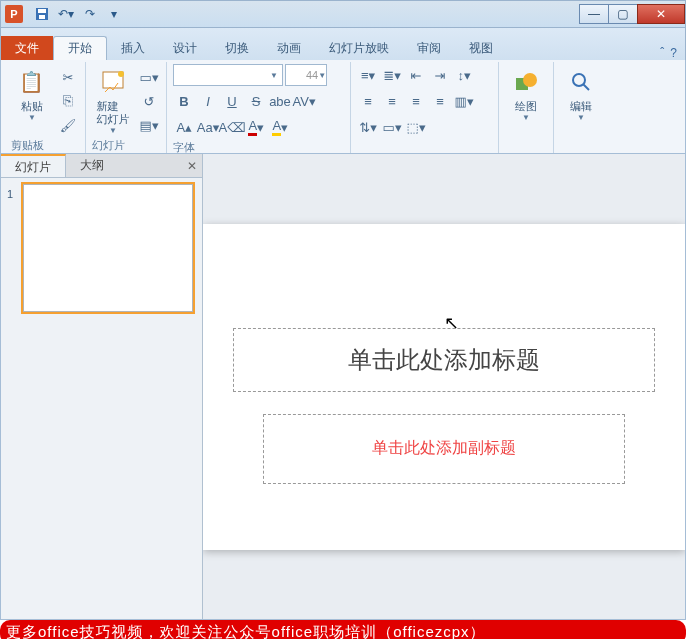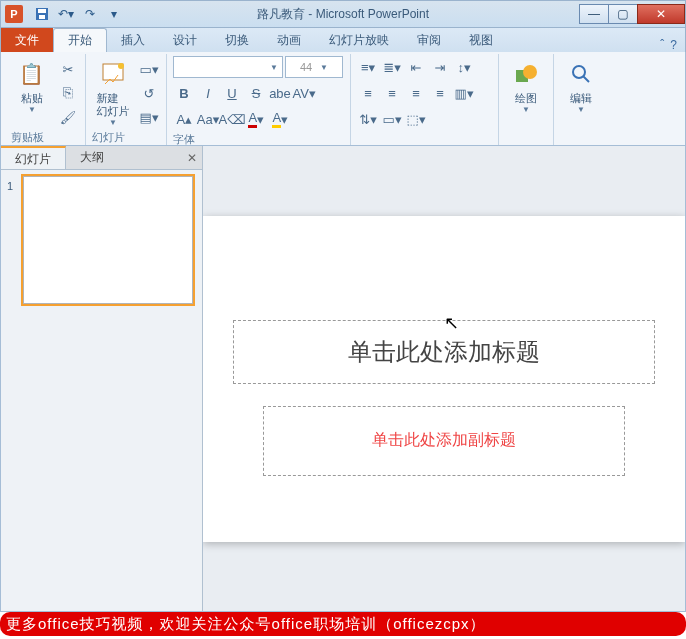--- a/index.html
+++ b/index.html
@@ -9,39 +9,39 @@
 .titlebar { height: 28px; background: linear-gradient(#d7e4ef, #cadef0); display: flex; align-items: center; border: 1px solid #9ab3cd; position: relative; }
 .app-icon { width: 18px; height: 18px; margin: 0 4px; background: #d8522a; border-radius: 2px; display: flex; align-items: center; justify-content: center; color: #fff; font-weight: bold; font-size: 11px; }
 .qat { display: flex; gap: 2px; margin-left: 4px; }
 .qat-btn { width: 22px; height: 20px; display: flex; align-items: center; justify-content: center; color: #2b5a8a; }
 .title-text { position: absolute; left: 50%; transform: translateX(-50%); color: #3a5a7a; font-size: 12px; }
 .winbtns { margin-left: auto; display: flex; }
 .winbtn { width: 30px; height: 20px; border: 1px solid #6a8ab0; background: linear-gradient(#eef4fb,#d0e0f0); display: flex; align-items: center; justify-content: center; color: #2a4a6a; margin-left: -1px; }
 .winbtn.close { width: 48px; background: linear-gradient(#e07060,#c0392b); color: #fff; border-color: #8a2a1a; }
 
 
-.ribbon-tabs { height: 24px; background: linear-gradient(#dce9f6,#cfe0f0); display: flex; border-left: 1px solid #9ab3cd; border-right: 1px solid #9ab3cd; align-items: flex-end; }
+.ribbon-tabs { height: 32px; background: linear-gradient(#dce9f6,#cfe0f0); display: flex; border-left: 1px solid #9ab3cd; border-right: 1px solid #9ab3cd; align-items: flex-end; }
 .file-tab { background: #d1481d; color: #fff; padding: 4px 14px; height: 24px; display: flex; align-items: center; }
 .tab { padding: 4px 14px; color: #3a5a7a; height: 24px; display: flex; align-items: center; }
 .tab.active { background: #f5f8fb; border: 1px solid #a0b8d0; border-bottom: none; border-radius: 3px 3px 0 0; }
 .tab-right { margin-left: auto; display: flex; gap: 6px; padding-right: 8px; color: #3a6aa0; }
 
 
 .ribbon { height: 94px; background: #f1f5fa; border: 1px solid #a5bdd6; border-top: none; display: flex; padding: 2px 4px 0 4px; }
 .group { border-right: 1px solid #c5d5e5; display: flex; flex-direction: column; padding: 2px 6px 0 6px; }
 .group-body { display: flex; flex: 1; align-items: flex-start; gap: 4px; }
 .group-label { color: #5a7a9a; font-size: 11px; padding: 2px 0; position: relative; }
 .bigbtn { display: flex; flex-direction: column; align-items: center; width: 42px; padding-top: 2px; }
 .bigbtn .icon { width: 32px; height: 32px; display: flex; align-items: center; justify-content: center; font-size: 20px; }
 .bigbtn .lbl { font-size: 11px; color: #3a5a7a; line-height: 13px; margin-top: 2px; }
 .col { display: flex; flex-direction: column; gap: 2px; padding-top: 2px; }
 .smbtn { width: 22px; height: 22px; display: flex; align-items: center; justify-content: center; color: #4a6a8a; font-size: 13px; }
 .font-row { display: flex; gap: 2px; align-items: center; }
 .font-name { width: 110px; height: 22px; border: 1px solid #a0b8d0; background: #fff; color: #999; font-size: 11px; padding: 0 4px; display: flex; align-items: center; justify-content: space-between; }
-.font-size { width: 58px; height: 22px; border: 1px solid #a0b8d0; background: #fff; color: #999; font-size: 11px; padding: 0 14px; display: flex; align-items: center; justify-content: space-between; }
+.font-size { width: 42px; height: 22px; border: 1px solid #a0b8d0; background: #fff; color: #999; font-size: 11px; padding: 0 20px; display: flex; align-items: center; justify-content: space-between; }
 .caret { font-size: 8px; color: #5a7a9a; }
 
 
 .workspace { display: flex; height: 466px; border: 1px solid #a5bdd6; border-top: none; background: #e9edf2; }
 .leftpane { width: 202px; background: #eef2f6; border-right: 1px solid #b0c0d0; display: flex; flex-direction: column; }
 .pane-tabs { height: 24px; background: #dcdfe3; display: flex; border-bottom: 1px solid #b0c0d0; }
 .ptab { padding: 3px 14px; font-size: 12px; color: #444; }
 .ptab.active { background: #eef2f6; border-right: 1px solid #b0c0d0; border-top: 2px solid #f5a030; }
 .ptab-close { margin-left: auto; width: 20px; display: flex; align-items: center; justify-content: center; color: #666; }
 .thumbs { flex: 1; overflow: auto; padding: 6px; }
@@ -72,21 +72,20 @@
         <svg width="14" height="14">
           <rect x="1" y="1" width="12" height="12" fill="#3a72b5"></rect>
           <rect x="3" y="2" width="8" height="4" fill="#fff"></rect>
           <rect x="4" y="8" width="6" height="4" fill="#fff"></rect>
         </svg>
       </div>
     <div class="qat-btn">↶▾</div>
     <div class="qat-btn">↷</div>
     <div class="qat-btn">▾</div>
   </div>
-  <div class="title-text">路凡教育 - Microsoft PowerPoint</div>
   <div class="winbtns">
     <div class="winbtn">—</div>
     <div class="winbtn">▢</div>
     <div class="winbtn close">✕</div>
   </div>
 </div>
 
 <div class="ribbon-tabs">
   <div class="file-tab">文件</div>
   <div class="tab active">开始</div>

